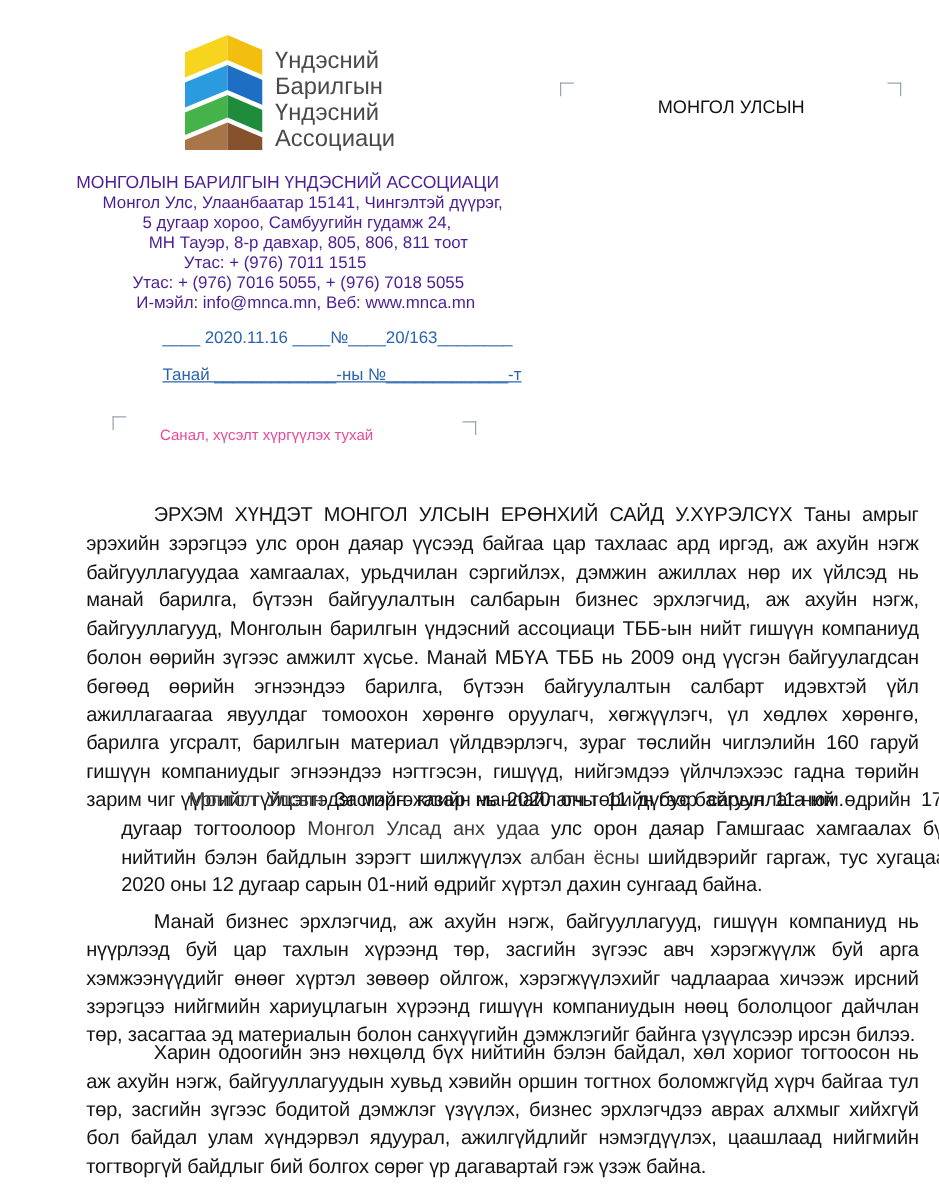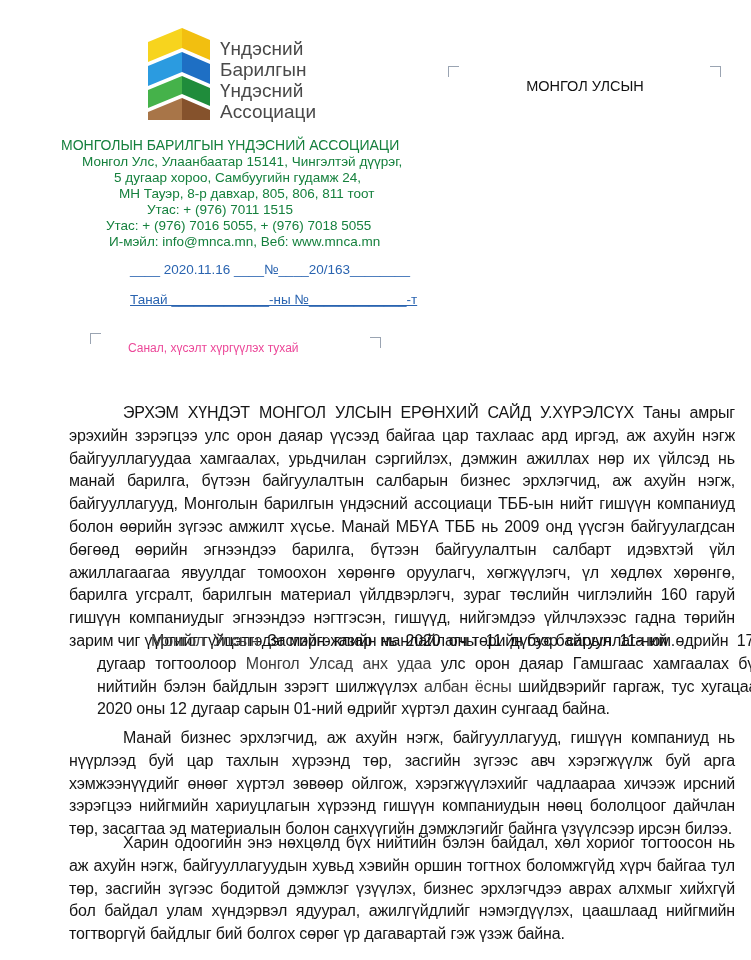--- a/index.html
+++ b/index.html
@@ -6,21 +6,21 @@
   body { width: 751px; height: 960px; position: relative; overflow: hidden;
          font-family: "Liberation Sans", "DejaVu Sans", sans-serif; color: #111; }
   .abs { position: absolute; }
 
   
   .logo { left: 148px; top: 28px; width: 62px; height: 92px; }
   .logo-text { left: 220px; top: 38px; font-size: 19px; line-height: 21px; color: #4a4a4a; }
   .logo-text div { white-space: nowrap; }
 
   
-  .org { color: #15803d; font-size: 13.5px; line-height: 17px; white-space: nowrap; }
+  .org { color: #4c1d95; font-size: 13.5px; line-height: 17px; white-space: nowrap; }
   .org-name { left: 61px; top: 137px; font-size: 14px; }
   .org-l1 { left: 82px; top: 153px; }
   .org-l2 { left: 114px; top: 169px; }
   .org-l3 { left: 119px; top: 185px; }
   .org-l4 { left: 147px; top: 201px; }
   .org-l5 { left: 106px; top: 217px; }
   .org-l6 { left: 109px; top: 233px; }
 
   
   .ref { color: #2a64b0; font-size: 13.5px; left: 88px; white-space: nowrap; margin-left: 42px; }

